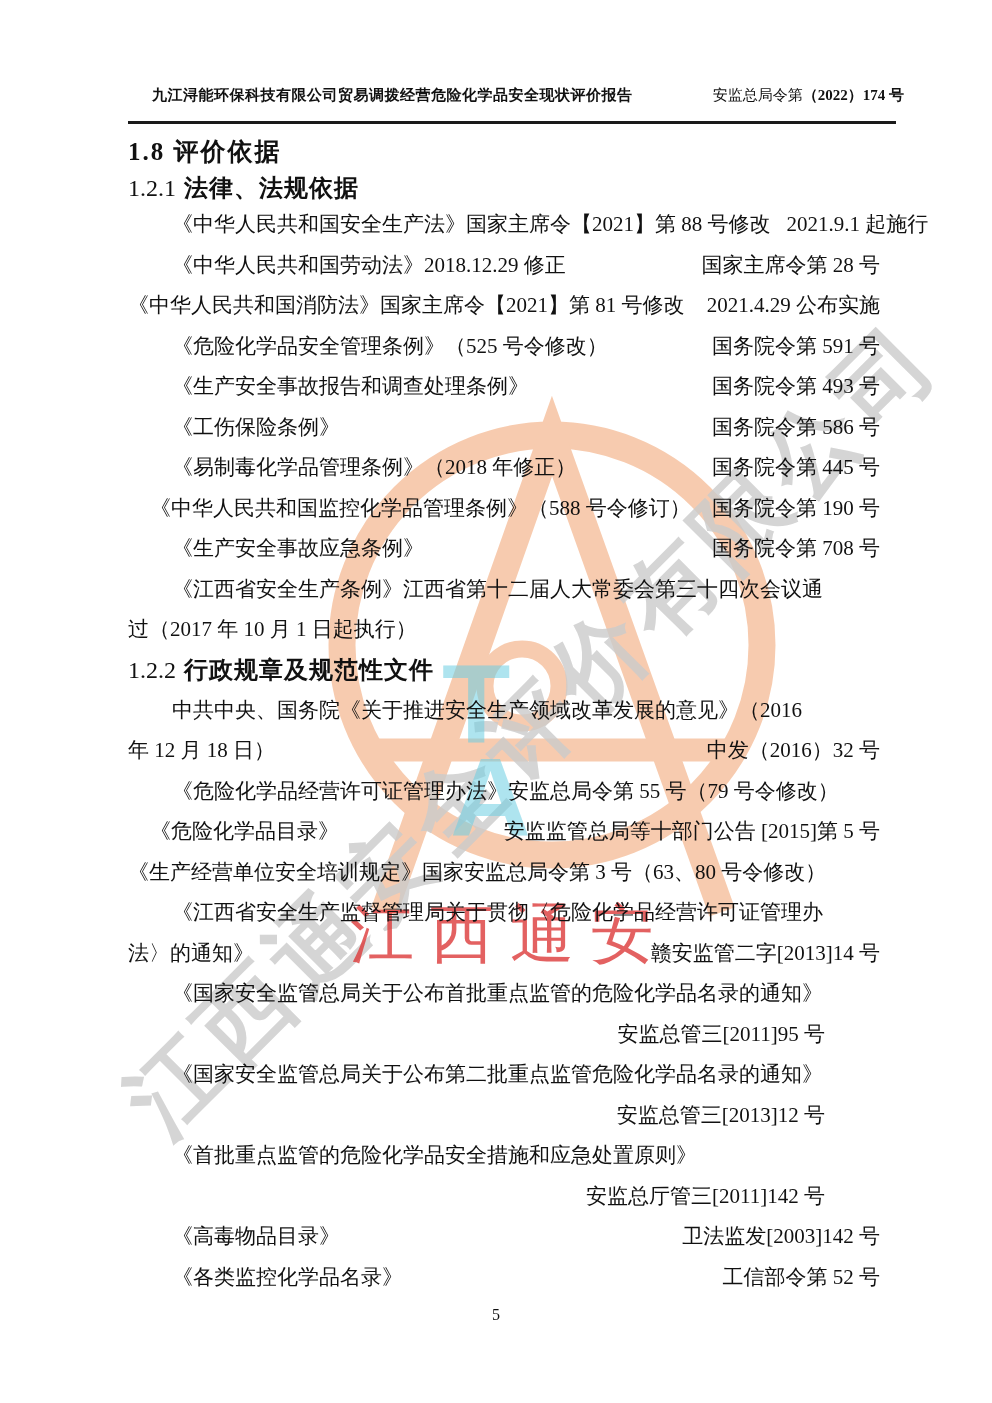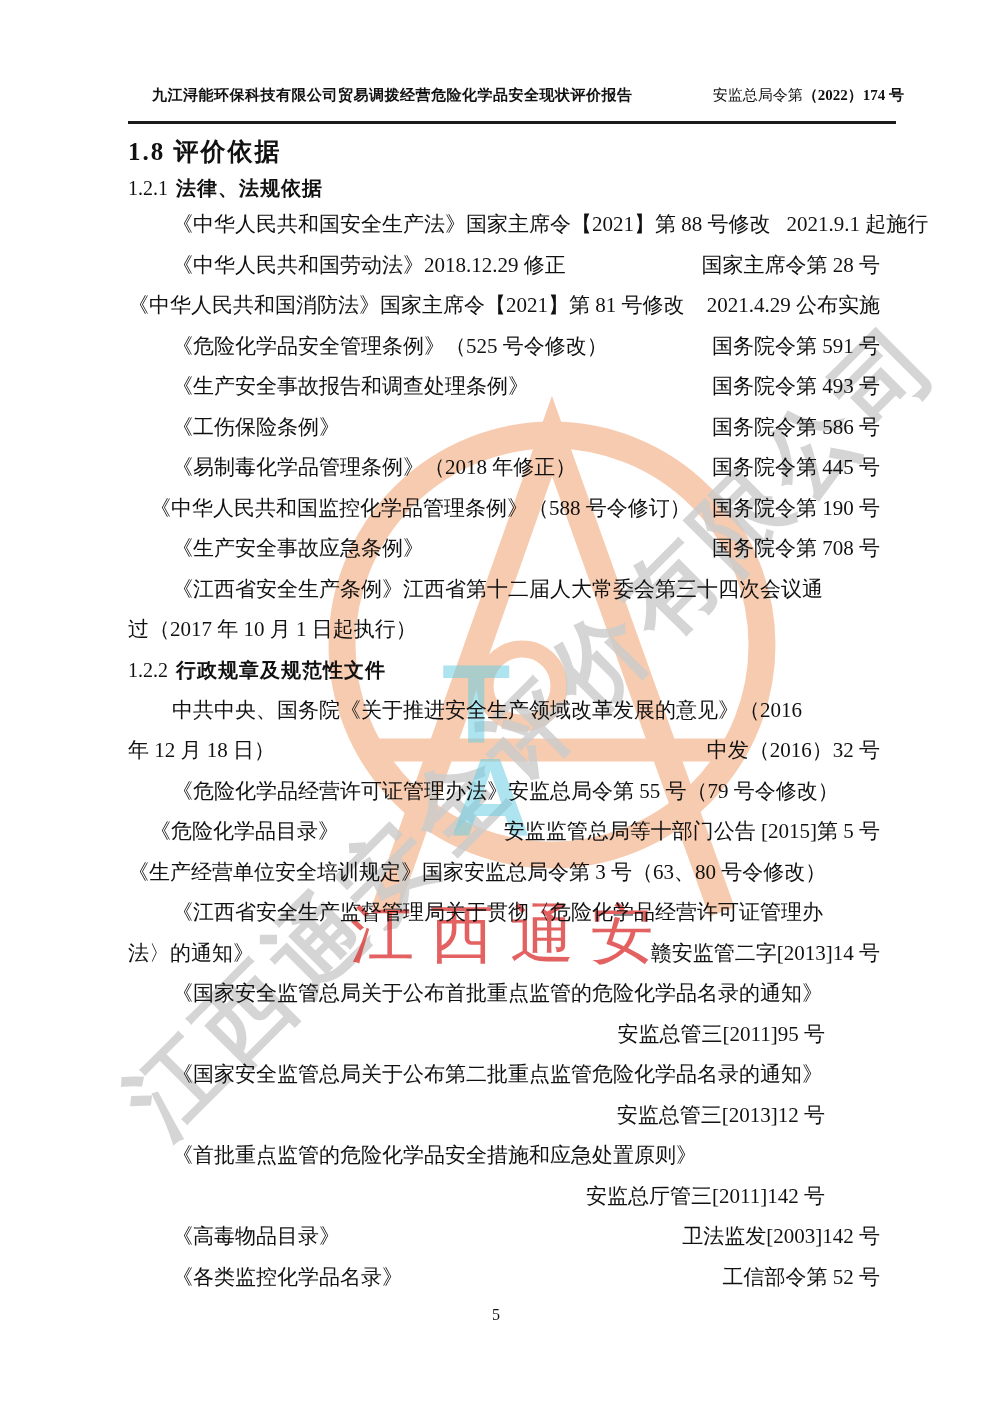--- a/index.html
+++ b/index.html
@@ -46,21 +46,21 @@
     position:absolute;left:128px;top:121px;width:768px;height:0;
     border-top:3px solid #1a1a1a;z-index:2;
   }
   
   .content{position:absolute;left:128px;top:132px;width:752px;z-index:1;font-size:21px;}
   .h1{
     height:40px;line-height:40px;font-size:25px;font-weight:700;
     letter-spacing:2px;
   }
   .h2{
-    height:32px;line-height:32px;font-size:20px;
+    height:32px;line-height:32px;font-size:24px;
   }
   .h2 .sec-num{font-family:"Liberation Serif","DejaVu Serif",serif;margin-right:8px;}
   .h2 .sec-title{
     font-family:"Liberation Sans","DejaVu Sans",sans-serif;
     font-weight:700;letter-spacing:1px;
   }
   .h2.tall{height:40px;line-height:40px;}
   .line{height:40.5px;display:flex;align-items:center;justify-content:space-between;gap:16px;}
   .line.block{display:block;line-height:40.5px;white-space:nowrap;}
   .line.right-only{justify-content:flex-end;padding-right:55px;}

